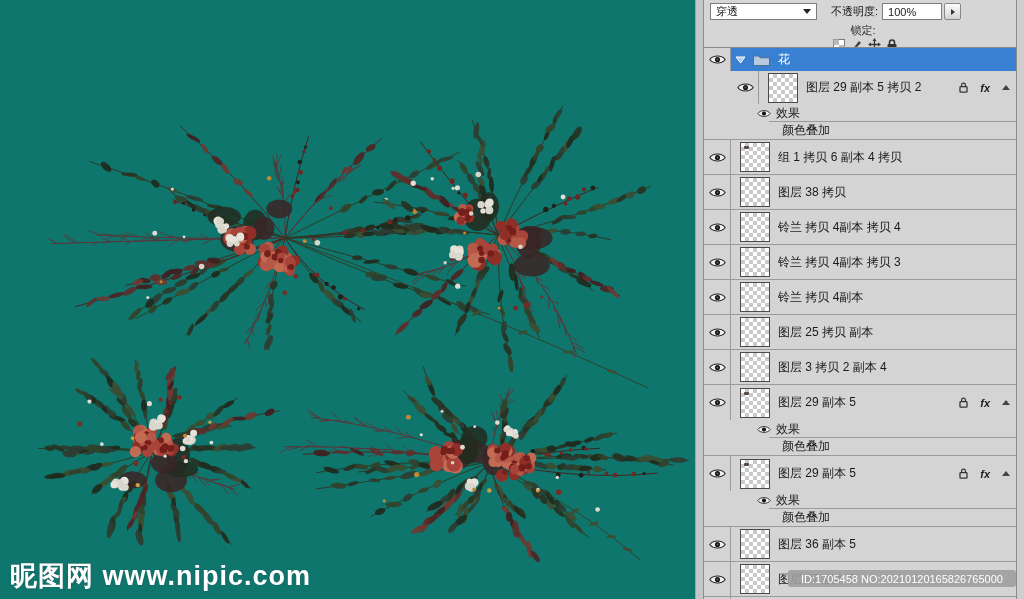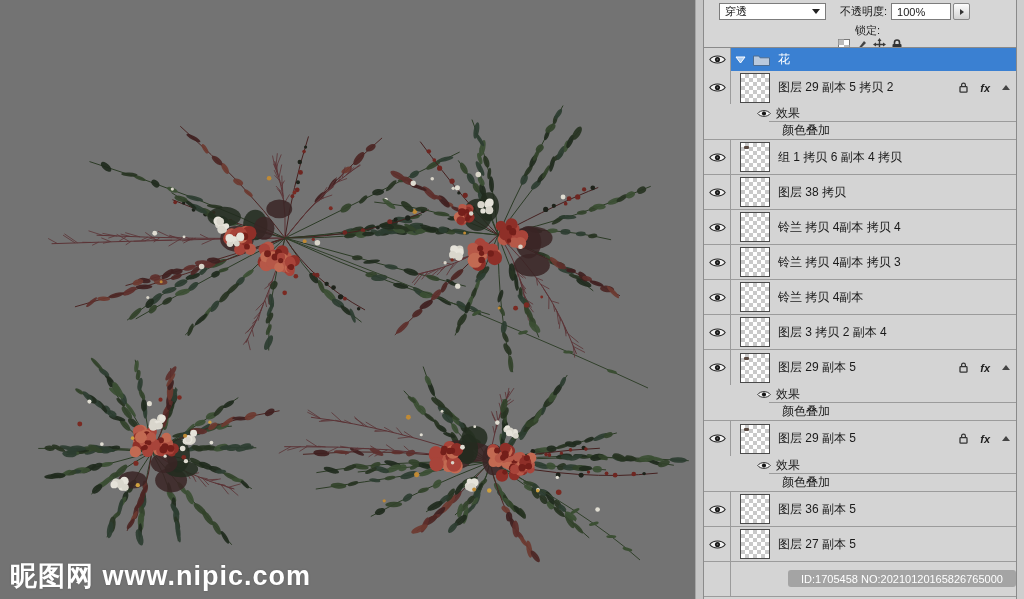--- a/index.html
+++ b/index.html
@@ -1,53 +1,53 @@
 <!DOCTYPE html>
 <html><head>
 <meta charset="utf-8">
 <style>
   html,body{margin:0;padding:0;background:#555;}
   *{box-sizing:border-box;font-family:"Liberation Sans","DejaVu Sans",sans-serif;}
   .screen{position:relative;width:1024px;height:599px;overflow:hidden;background:#8e8e90;display:flex;}
 
   
-  .canvas{position:relative;width:695px;height:599px;background:#737373;overflow:hidden;flex:0 0 695px;}
+  .canvas{position:relative;width:695px;height:599px;background:#0f766e;overflow:hidden;flex:0 0 695px;}
   .canvas svg{position:absolute;left:0;top:0;}
   .nipic-mark{position:absolute;left:10px;top:558px;color:#fff;font-size:27px;font-weight:700;
     letter-spacing:1px;text-shadow:0 0 2px rgba(60,60,60,.4);white-space:nowrap;}
 
   
   .vstrip{flex:0 0 9px;height:599px;background:#c6c6c6;border-left:1px solid #a5a5a5;border-right:1px solid #8b8b8b;}
 
   
   .panel{position:relative;flex:0 0 320px;height:599px;background:#d4d4d4;font-size:11px;color:#1a1a1a;}
   .panel-rows{position:absolute;left:0;top:0;right:8px;bottom:0;}
   .scroll-track{position:absolute;right:0;top:0;width:8px;height:599px;background:#cecece;border-left:1px solid #8a8a8a;}
 
-  .ctrl-row{display:flex;align-items:center;height:23px;background:#d6d6d6;padding-left:15px;}
+  .ctrl-row{display:flex;align-items:center;height:23px;background:#d6d6d6;padding-left:6px;}
   .ctrl-row.second{height:24px;flex-direction:column;}
   .dd{width:107px;height:17px;background:#fff;border:1px solid #7c7c7c;display:flex;align-items:center;
       justify-content:space-between;padding:0 5px;}
   .caret-down{width:0;height:0;border-left:4px solid transparent;border-right:4px solid transparent;border-top:5px solid #222;}
   .num-box{width:60px;height:17px;background:#fff;border:1px solid #7c7c7c;display:flex;align-items:center;padding:0 5px;margin-left:4px;}
   .num-box.disabled{background:#ccc;color:#8a8a8a;border-color:#9a9a9a;width:54px;}
   .spin-btn{width:17px;height:17px;margin-left:2px;background:linear-gradient(#fdfdfd,#d2d2d2);
       border:1px solid #888;border-radius:2px;display:flex;align-items:center;justify-content:center;}
   .spin-btn .arr{width:0;height:0;border-top:3px solid transparent;border-bottom:3px solid transparent;border-left:4px solid #333;}
   .spin-btn.disabled{opacity:.55;}
   .lbl{margin-left:14px;white-space:nowrap;}
   .lbl.disabled{color:#909090;}
   .lock-icons{display:flex;align-items:center;gap:6px;margin-left:4px;}
   .lock-icons svg{display:block;}
 
   .layer-list{position:absolute;left:0;top:47px;right:0;bottom:0;border-top:1px solid #8a8a8a;overflow:hidden;background:#d4d4d4;}
   .row{display:flex;align-items:center;position:relative;background:#d4d4d4;}
   .row.layer{height:35px;border-bottom:1px solid #9b9b9b;}
   .row.layer.noline{border-bottom:none;}
-  .row.first{height:33px;}
+  .row.first{height:33px;margin-left:28px;}
   .row.group{height:23px;}
   .row.fxh,.row.fxi{height:18px;}
   .row.fxi{border-bottom:1px solid #9b9b9b;}
   .row.fxh::after{content:"";position:absolute;left:65px;right:0;bottom:0;border-bottom:1px solid #9b9b9b;}
   .eye-cell{flex:0 0 27px;align-self:stretch;border-right:1px solid #9b9b9b;display:flex;align-items:center;justify-content:center;background:#d4d4d4;}
   .group .row-body{background:#3a80d2;}
   .row-body{flex:1;align-self:stretch;display:flex;align-items:center;}
   .thumb{position:relative;width:30px;height:30px;margin-left:9px;border:1px solid #4a4a4a;flex:0 0 30px;
     background-color:#fff;
     background-image:linear-gradient(45deg,#c9c9c9 25%,transparent 25%,transparent 75%,#c9c9c9 75%),
@@ -1529,20 +1529,33 @@
           <div class="row layer">
             <div class="eye-cell">
               <svg viewBox="0 0 20 12" width="17" height="11">
                 <path d="M1 6 C5 .5 15 .5 19 6 C15 11.5 5 11.5 1 6 Z" fill="#f2f2f2" stroke="#222" stroke-width="1.3"></path>
                 <circle cx="10" cy="6" r="3" fill="#151515"></circle>
                 <circle cx="10" cy="6" r="1.1" fill="#666"></circle>
               </svg>
             </div>
             <div class="row-body">
               <span class="thumb"></span>
+              <span class="lname">图层 25 拷贝 副本</span>
+            </div>
+          </div>
+          <div class="row layer">
+            <div class="eye-cell">
+              <svg viewBox="0 0 20 12" width="17" height="11">
+                <path d="M1 6 C5 .5 15 .5 19 6 C15 11.5 5 11.5 1 6 Z" fill="#f2f2f2" stroke="#222" stroke-width="1.3"></path>
+                <circle cx="10" cy="6" r="3" fill="#151515"></circle>
+                <circle cx="10" cy="6" r="1.1" fill="#666"></circle>
+              </svg>
+            </div>
+            <div class="row-body">
+              <span class="thumb"></span>
               <span class="lname">图层 3 拷贝 2 副本 4</span>
             </div>
           </div>
           <div class="row layer noline">
             <div class="eye-cell">
               <svg viewBox="0 0 20 12" width="17" height="11">
                 <path d="M1 6 C5 .5 15 .5 19 6 C15 11.5 5 11.5 1 6 Z" fill="#f2f2f2" stroke="#222" stroke-width="1.3"></path>
                 <circle cx="10" cy="6" r="3" fill="#151515"></circle>
                 <circle cx="10" cy="6" r="1.1" fill="#666"></circle>
               </svg>

